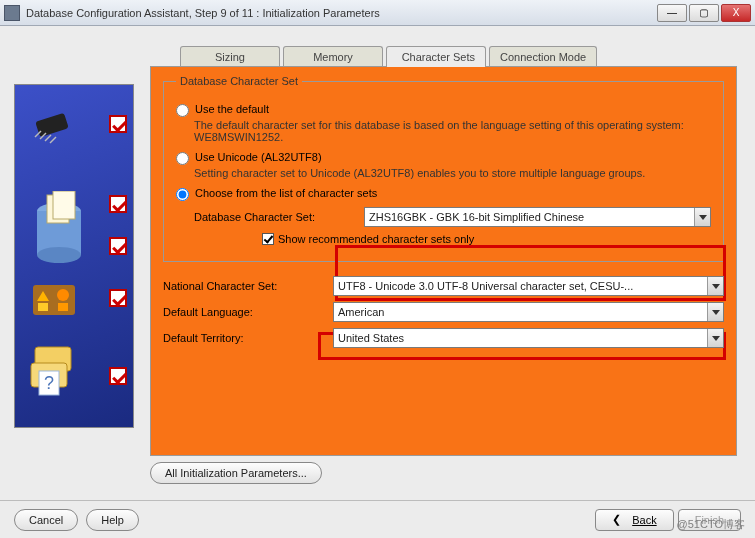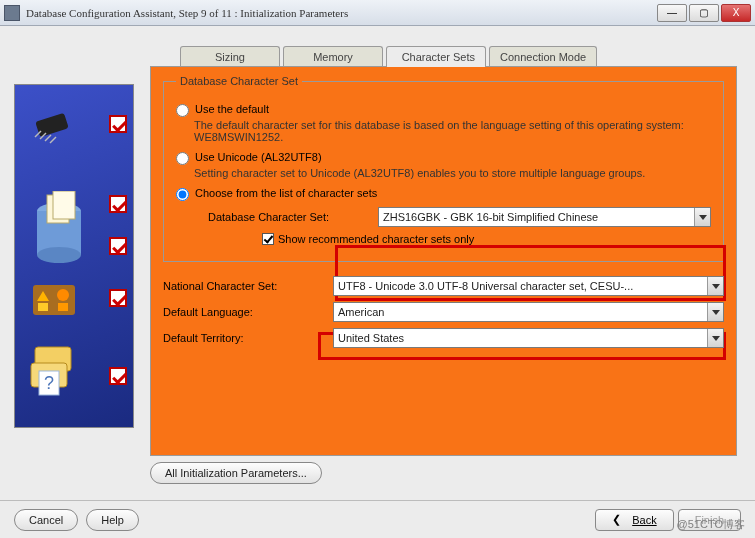--- a/index.html
+++ b/index.html
@@ -19,21 +19,21 @@
     border-bottom: 1px solid #a0a8b4;
     display: flex;
     align-items: center;
     padding: 0 4px;
   }
   .titlebar .appicon {
     width: 16px; height: 16px;
     background: #6b7a8f; border: 1px solid #4a5568;
     margin-right: 6px;
   }
-  .titlebar .title { flex: 1; color: #333; font-family: Liberation Serif, serif; }
+  .titlebar .title { flex: 1; color: #333; }
   .winbtns { display: flex; gap: 2px; }
   .winbtn {
     width: 30px; height: 18px;
     border: 1px solid #888; border-radius: 2px;
     display: flex; align-items: center; justify-content: center;
     font-size: 10px; font-family: Arial;
     background: linear-gradient(#f8f8f8,#dcdcdc);
   }
   .winbtn.close { background: linear-gradient(#e57373,#c62828); color:#fff; border-color:#a33; }
   .content { position: absolute; left:0; right:0; top:26px; bottom:38px; background:#ececec; }
@@ -213,21 +213,21 @@
           <input type="radio" name="cs" style="">
             <span>Use Unicode (AL32UTF8)</span>
         </label>
         <div class="desc">Setting character set to Unicode (AL32UTF8) enables you to store multiple language groups.</div>
 
         <label class="opt">
           <input type="radio" name="cs" checked="" style="">
             <span>Choose from the list of character sets</span>
         </label>
 
-        <div class="row" style="margin-left:32px;">
+        <div class="row" style="margin-left:18px;">
           <div class="lbl">Database Character Set:</div>
           <div class="combo">
             <span>ZHS16GBK - GBK 16-bit Simplified Chinese</span>
             <span class="arrow"></span>
           </div>
         </div>
         <div class="chk checked" style="margin-left:86px;">
           <span class="box"></span>
           <span>Show recommended character sets only</span>
         </div>

